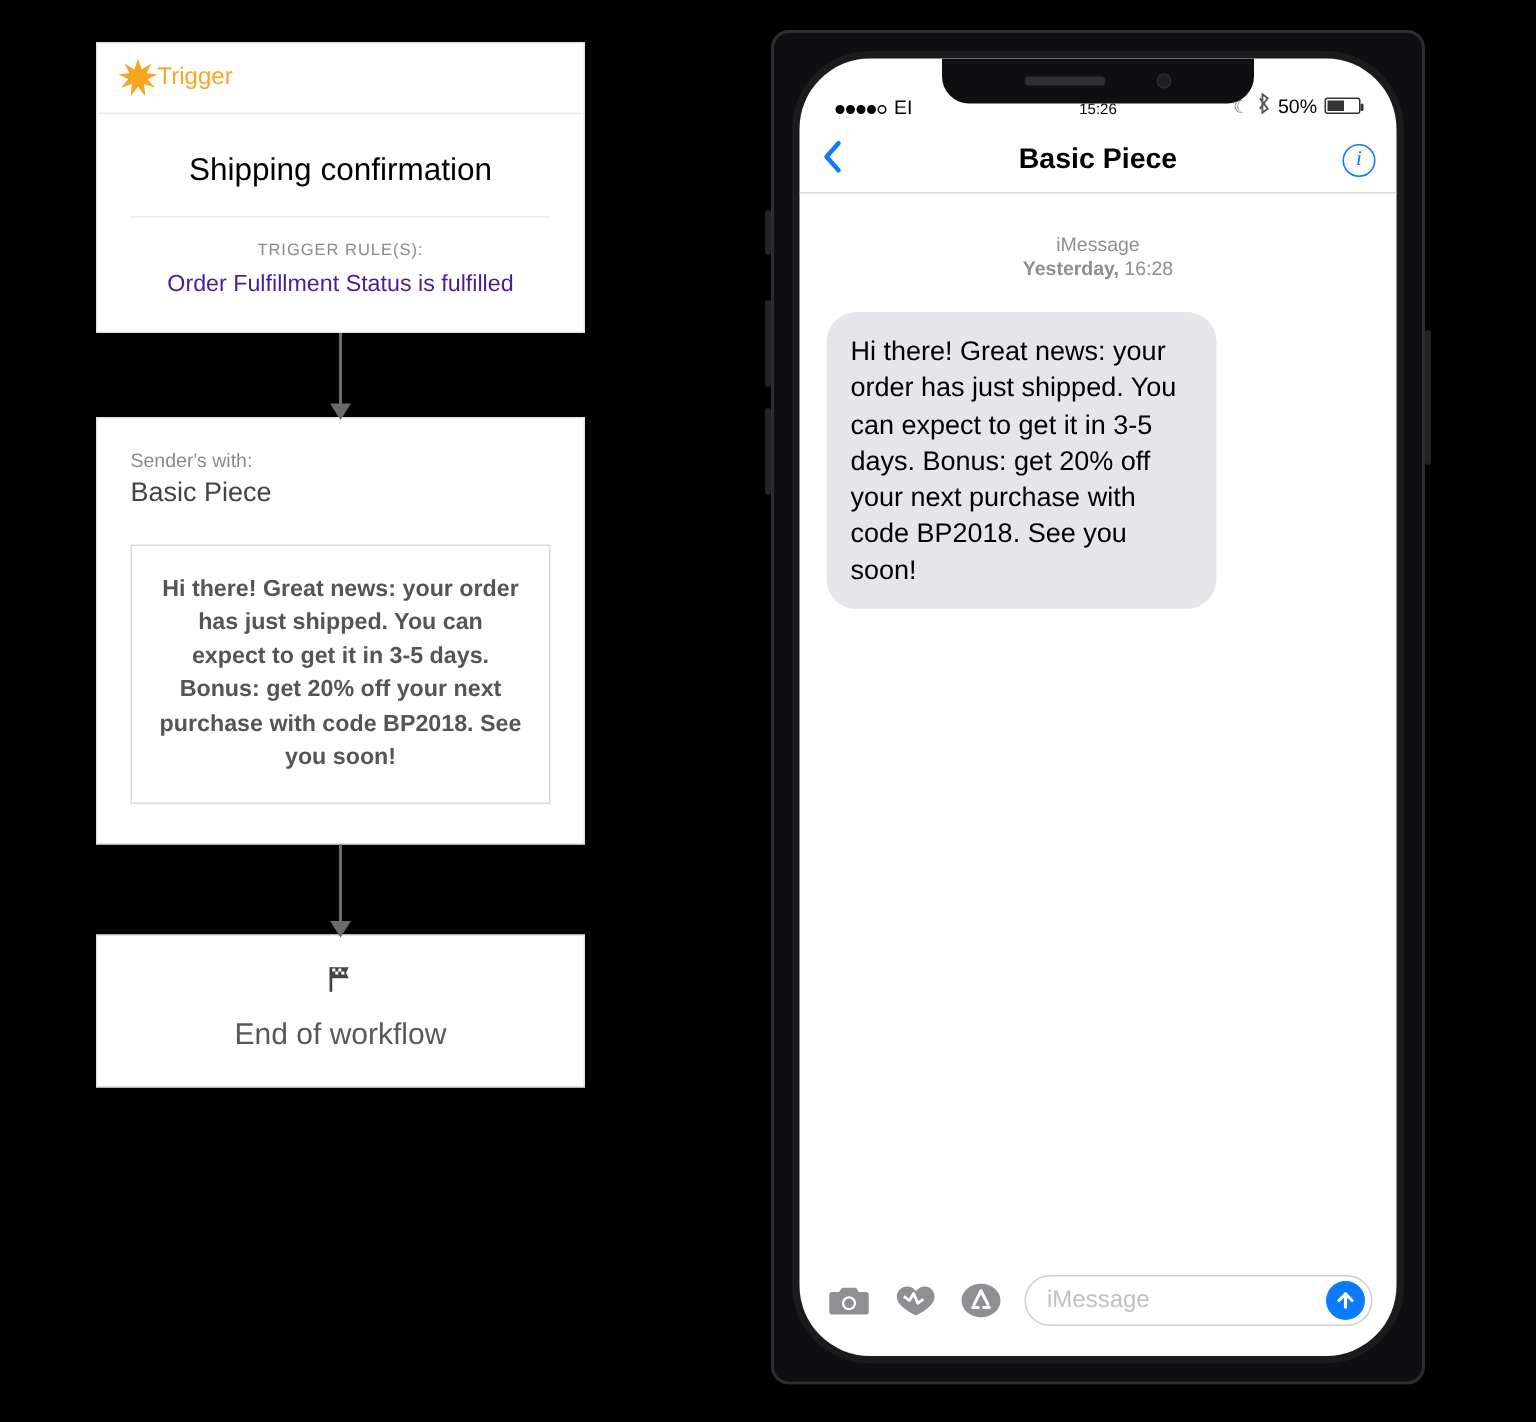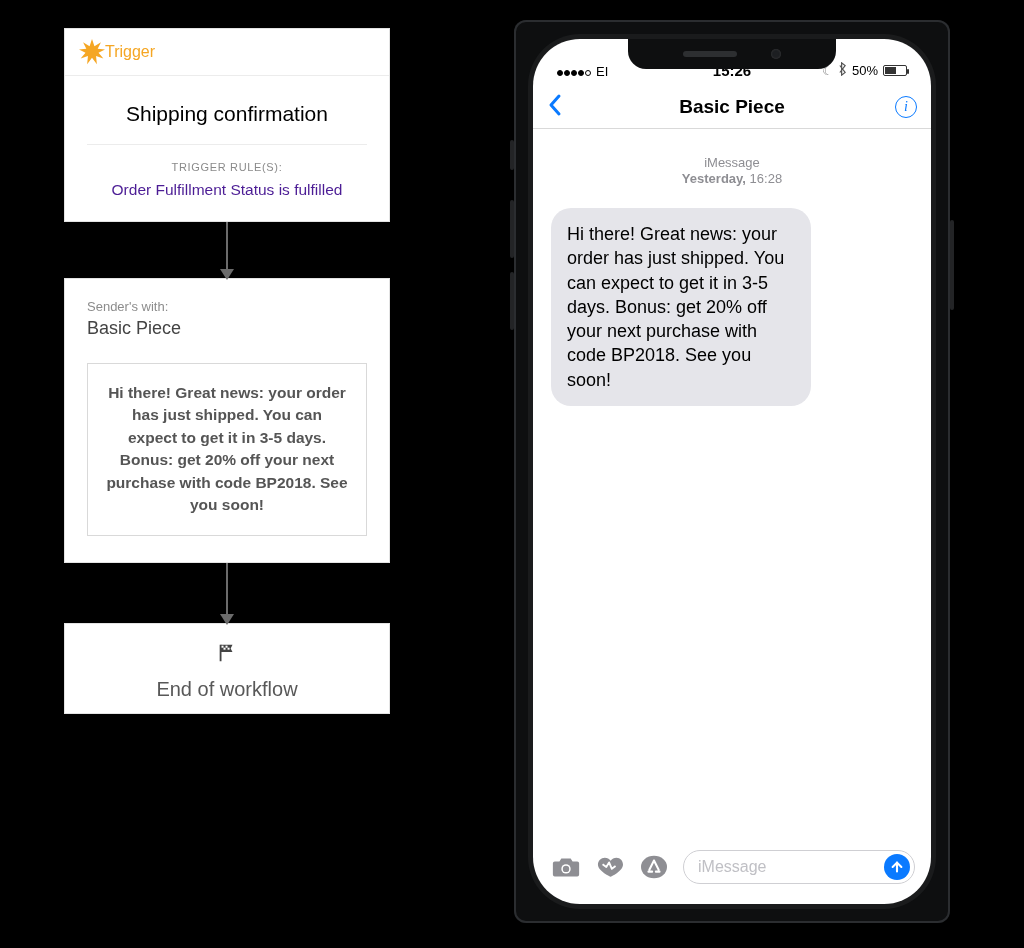--- a/index.html
+++ b/index.html
@@ -91,21 +91,21 @@
     border: 1px solid #d9d9d9;
     padding: 18px 18px;
     font-size: 15.5px;
     line-height: 1.45;
     color: #555;
     font-weight: 600;
     text-align: center;
   }
 
   
-  .end-card .card-body { padding: 18px 20px 12px; }
+  .end-card .card-body { padding: 18px 20px 22px; }
   .end-text { font-size: 20px; color: #585858; margin-top: 10px; }
 
   
   .burst-icon svg { display:block; }
 
   
   .phone {
     position: absolute;
     left: 514px;
     top: 20px;
@@ -152,21 +152,21 @@
   .status-bar {
     position: relative;
     height: 42px;
     display:flex; align-items:flex-end; justify-content:space-between;
     padding: 0 24px 2px;
     font-size: 13px; color:#000;
   }
   .status-left { display:flex; align-items:center; gap:4px; }
   .signal-dots span { display:inline-block; width:6px; height:6px; border-radius:50%; border:1px solid #000; margin-right:1px; }
   .signal-dots span.f { background:#000; }
-  .status-time { position:absolute; left:50%; transform:translateX(-50%); font-weight:700; font-size:15px; bottom:2px; }
+  .status-time { position:absolute; left:50%; transform:translateX(-50%); font-weight:400; font-size:10px; bottom:2px; }
   .status-right { display:flex; align-items:center; gap:5px; font-size:13px; }
   .moon { font-size:12px; color:#777; }
   .bt-ico { font-size:12px; color:#555; }
   .battery {
     display:inline-block; width:24px; height:11px; border:1px solid #333; border-radius:2px; position:relative;
   }
   .battery::after { content:""; position:absolute; right:-3px; top:3px; width:2px; height:5px; background:#333; border-radius:1px; }
   .battery .lvl { position:absolute; left:1px; top:1px; bottom:1px; width:50%; background:#333; }
 
   .nav-bar {

